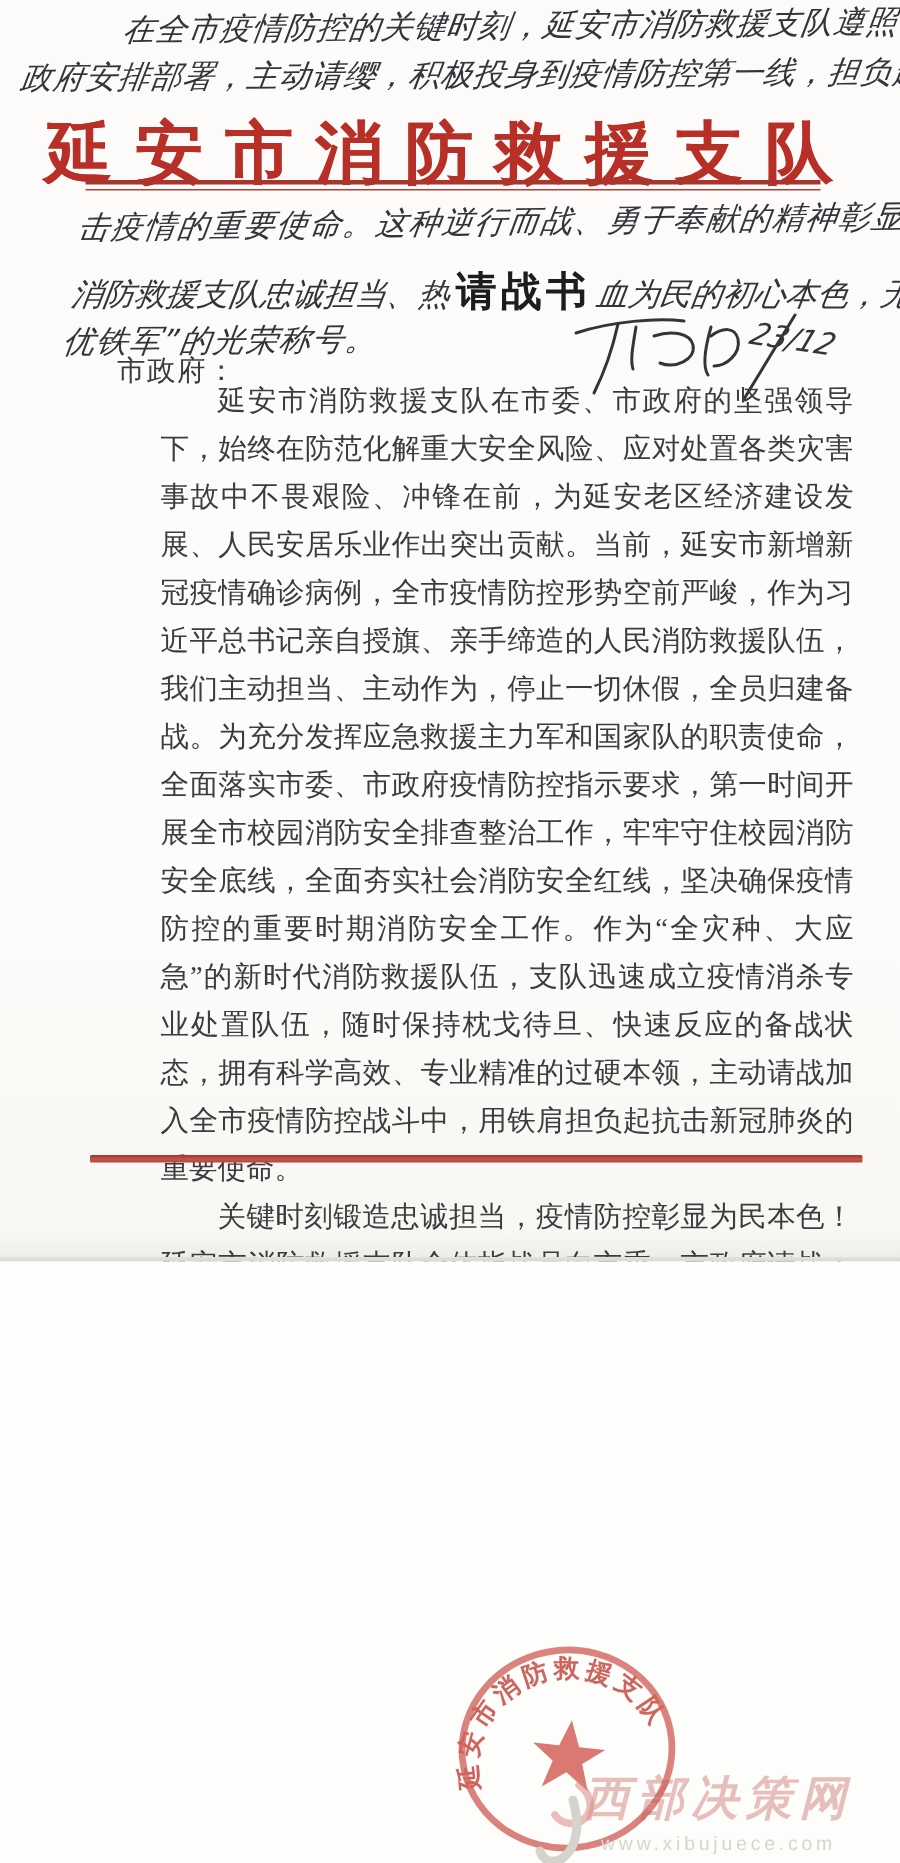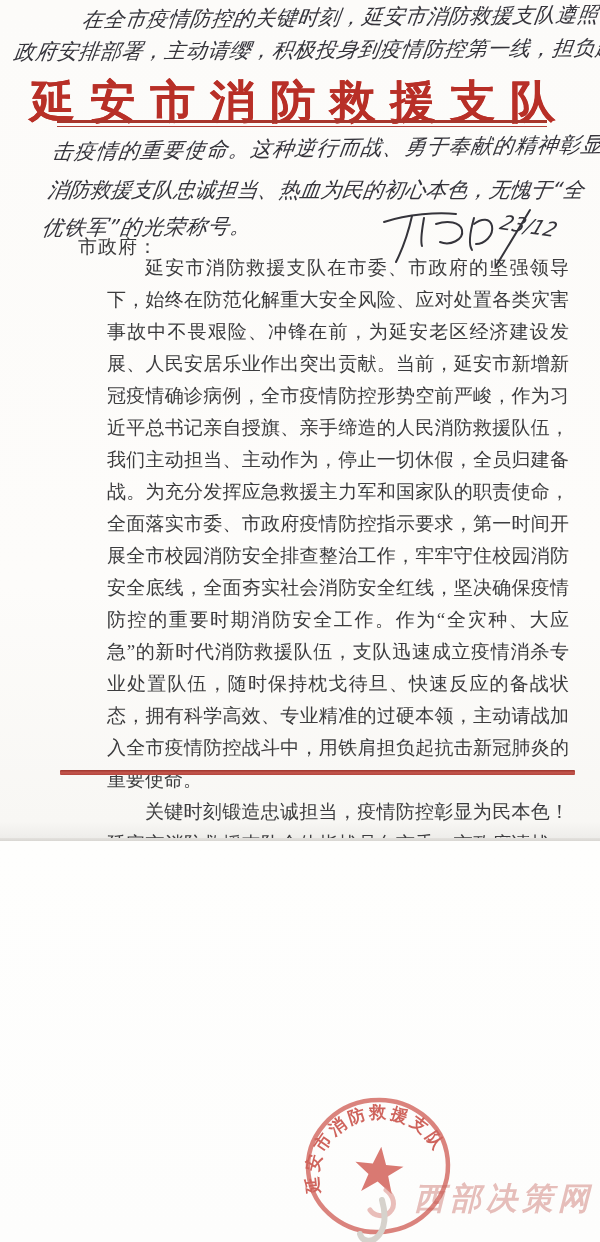--- a/index.html
+++ b/index.html
@@ -107,21 +107,21 @@
     position: absolute; left: 60px; top: 770px; width: 515px; height: 5px;
     background: linear-gradient(180deg, #9e352c 0%, #c4564d 55%, #b3453c 100%);
     border-radius: 1px;
   }
 
   
   .seal { position: absolute; left: 296px; top: 1090px; width: 164px; height: 152px; opacity: 0.88; }
 
   
   .watermark {
-    position: absolute; right: 6px; top: 1178px; width: 230px; text-align: right;
+    position: absolute; right: 6px; top: 1178px; width: 230px; text-align: center;
   }
   .wm-name {
     font-family: "Liberation Serif", "DejaVu Serif", serif;
     font-weight: bold; font-style: italic;
     font-size: 31px; letter-spacing: 5px;
     color: rgba(196, 94, 88, 0.40);
     white-space: nowrap;
   }
   .wm-url {
     font-family: "Liberation Sans", "DejaVu Sans", sans-serif;
@@ -140,20 +140,21 @@
     <div class="hand hand-l1">在全市疫情防控的关键时刻，延安市消防救援支队遵照市委、市</div>
     <div class="hand hand-l2">政府安排部署，主动请缨，积极投身到疫情防控第一线，担负起抗</div>
 
     <div class="letterhead">延安市消防救援支队</div>
     <div class="red-rule"></div>
 
     <div class="hand hand-l3">击疫情的重要使命。这种逆行而战、勇于奉献的精神彰显了</div>
 
     <div class="hand-row">
       <span class="hand-inline">消防救援支队忠诚担当、热</span>
+      <span class="doc-title">请战书</span>
       <span class="hand-inline">血为民的初心本色，无愧于“全</span>
     </div>
 
     <div class="hand hand-l5">优铁军”的光荣称号。</div>
 
     <div class="hand-sign">
       <svg width="180" height="70" viewBox="0 0 180 70">
         <g fill="none" stroke="#35343b" stroke-width="2" stroke-linecap="round">
           <path d="M6 22 C 30 14, 60 12, 78 14"></path>
           <path d="M34 16 C 30 34, 24 50, 18 62"></path>
@@ -200,15 +201,16 @@
       </g>
     </svg>
   </div>
 
   <div class="watermark">
     <svg class="wm-logo" viewBox="0 0 52 60">
       <path d="M30 4 C 38 10, 40 20, 34 26 C 28 32, 18 30, 14 24" fill="none" stroke="#d88a84" stroke-width="5" opacity="0.55" stroke-linecap="round"></path>
       <path d="M26 14 C 30 28, 30 44, 20 52 C 14 57, 6 55, 4 48" fill="none" stroke="#d6d2cc" stroke-width="6" stroke-linecap="round"></path>
     </svg>
     <div class="wm-name">西部决策网</div>
+    <div class="wm-url">www.xibujuece.com</div>
   </div>
 
 </div>
 
 </body></html>

